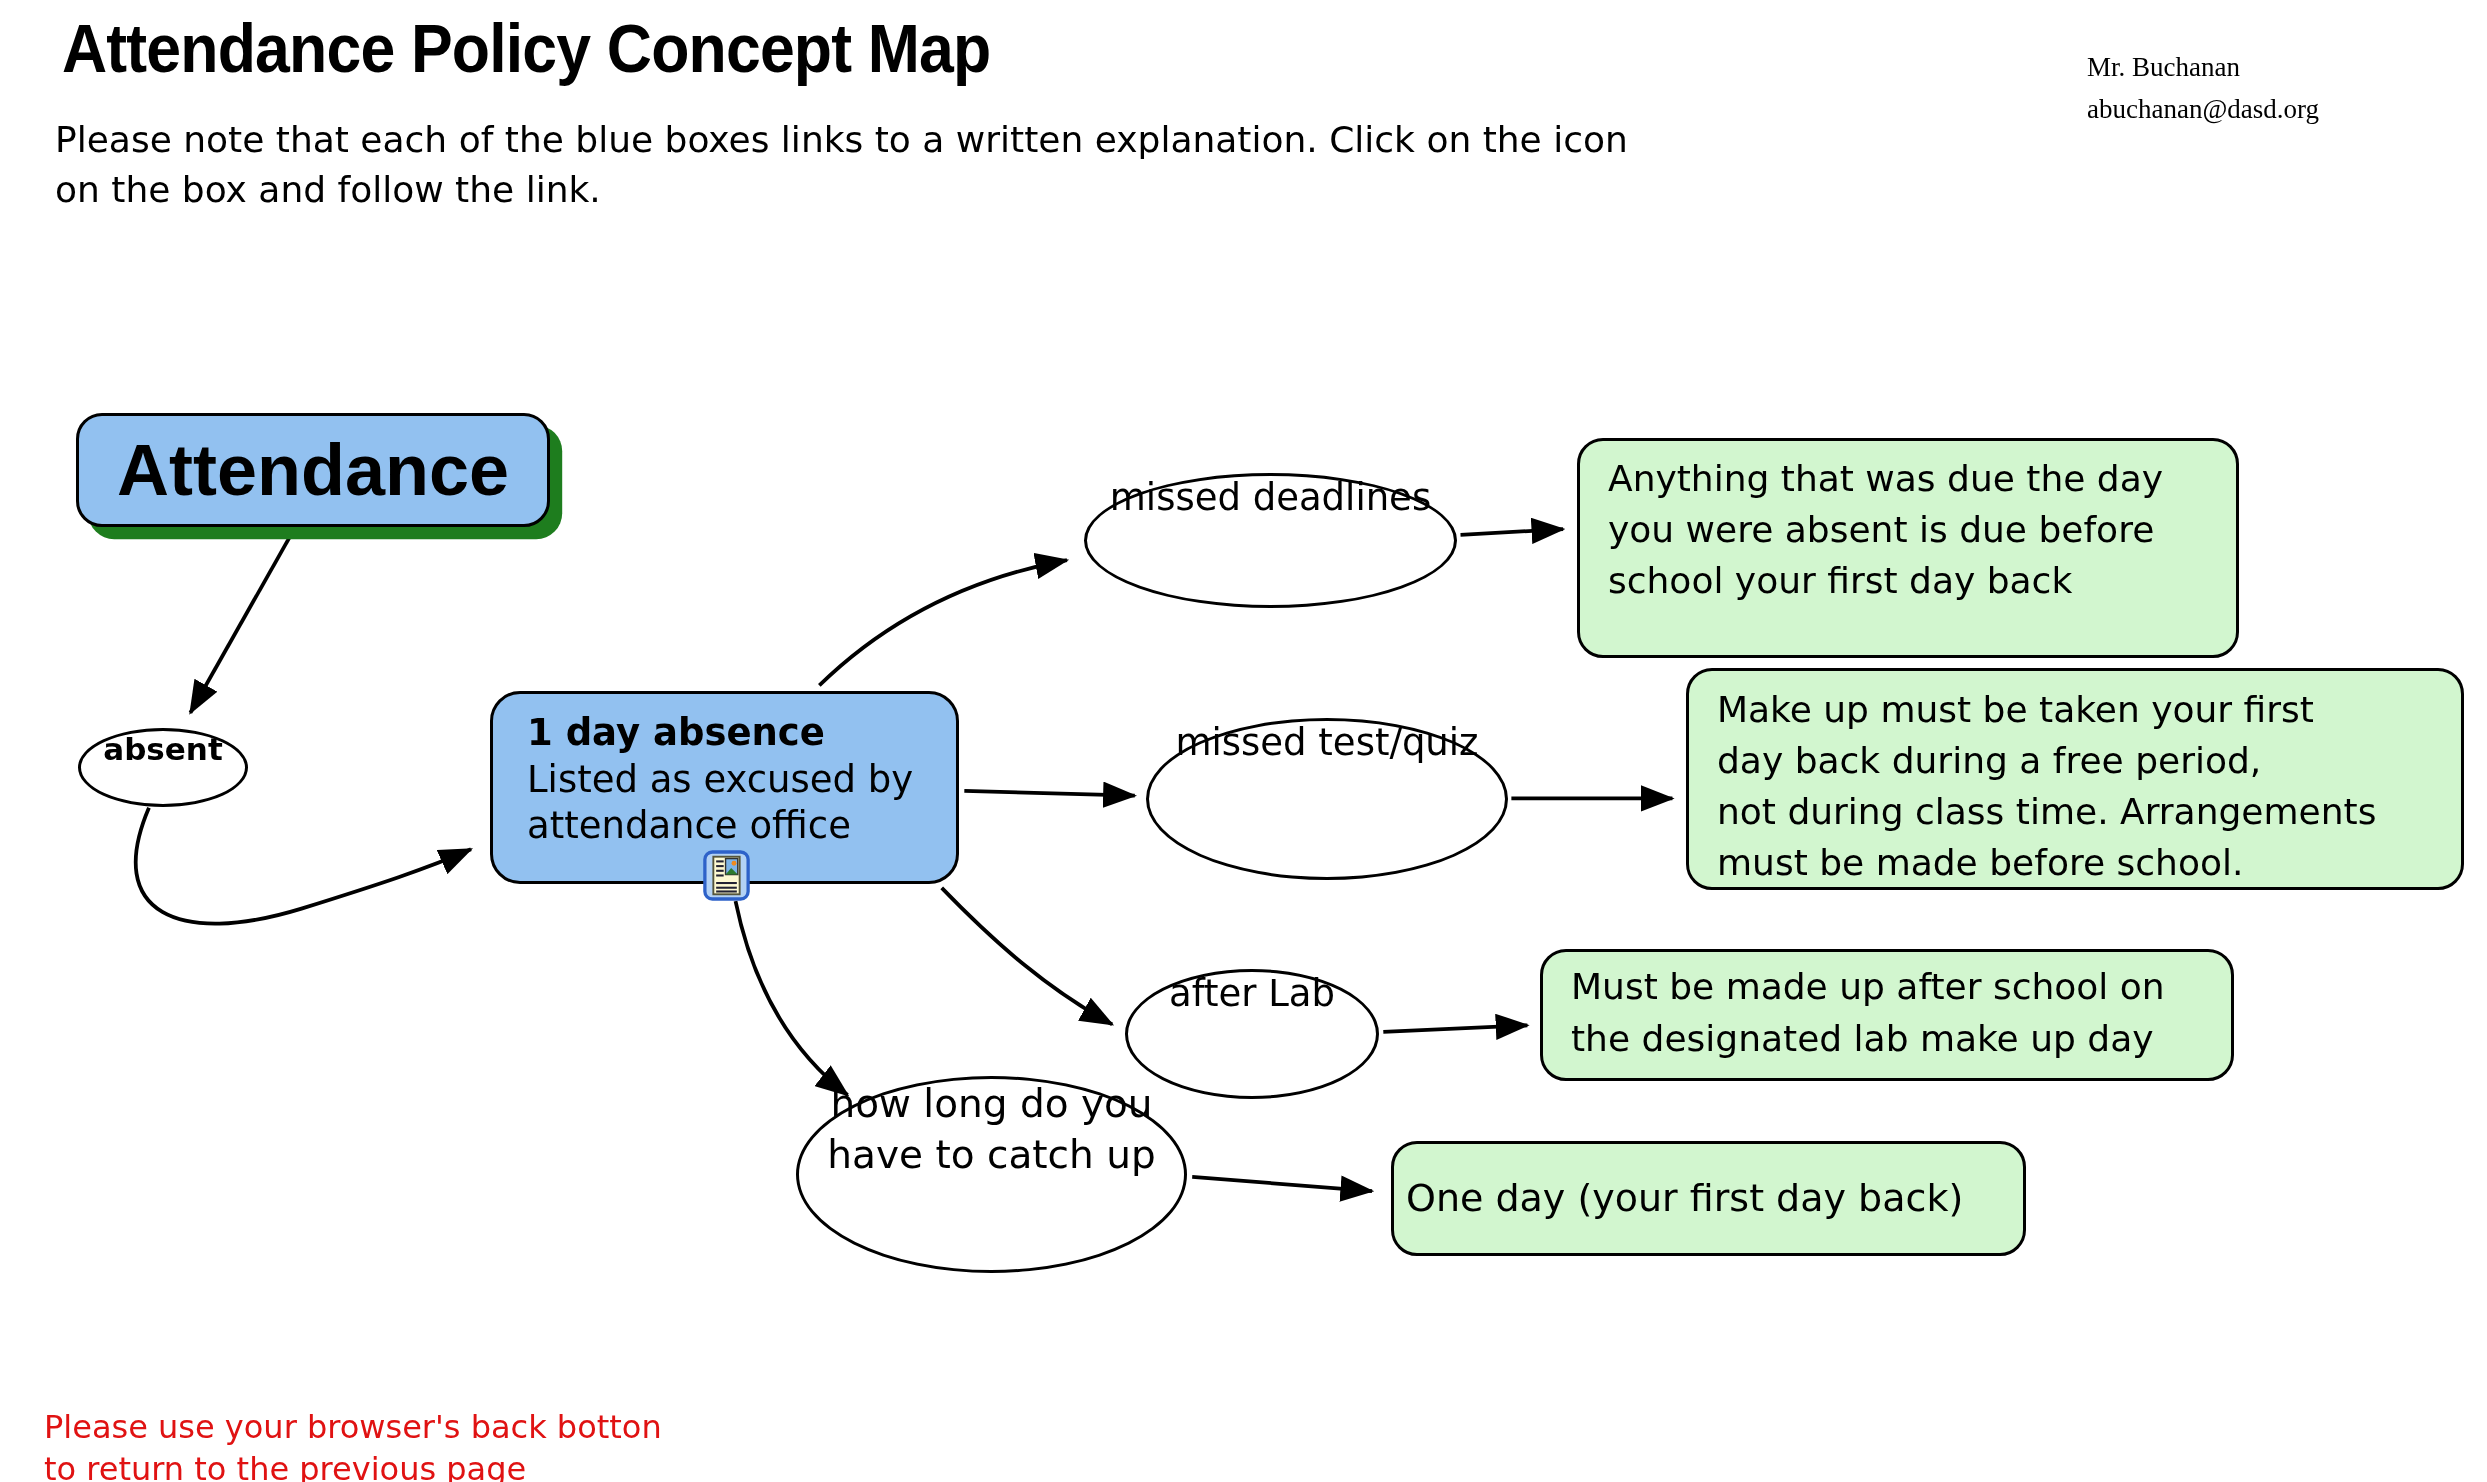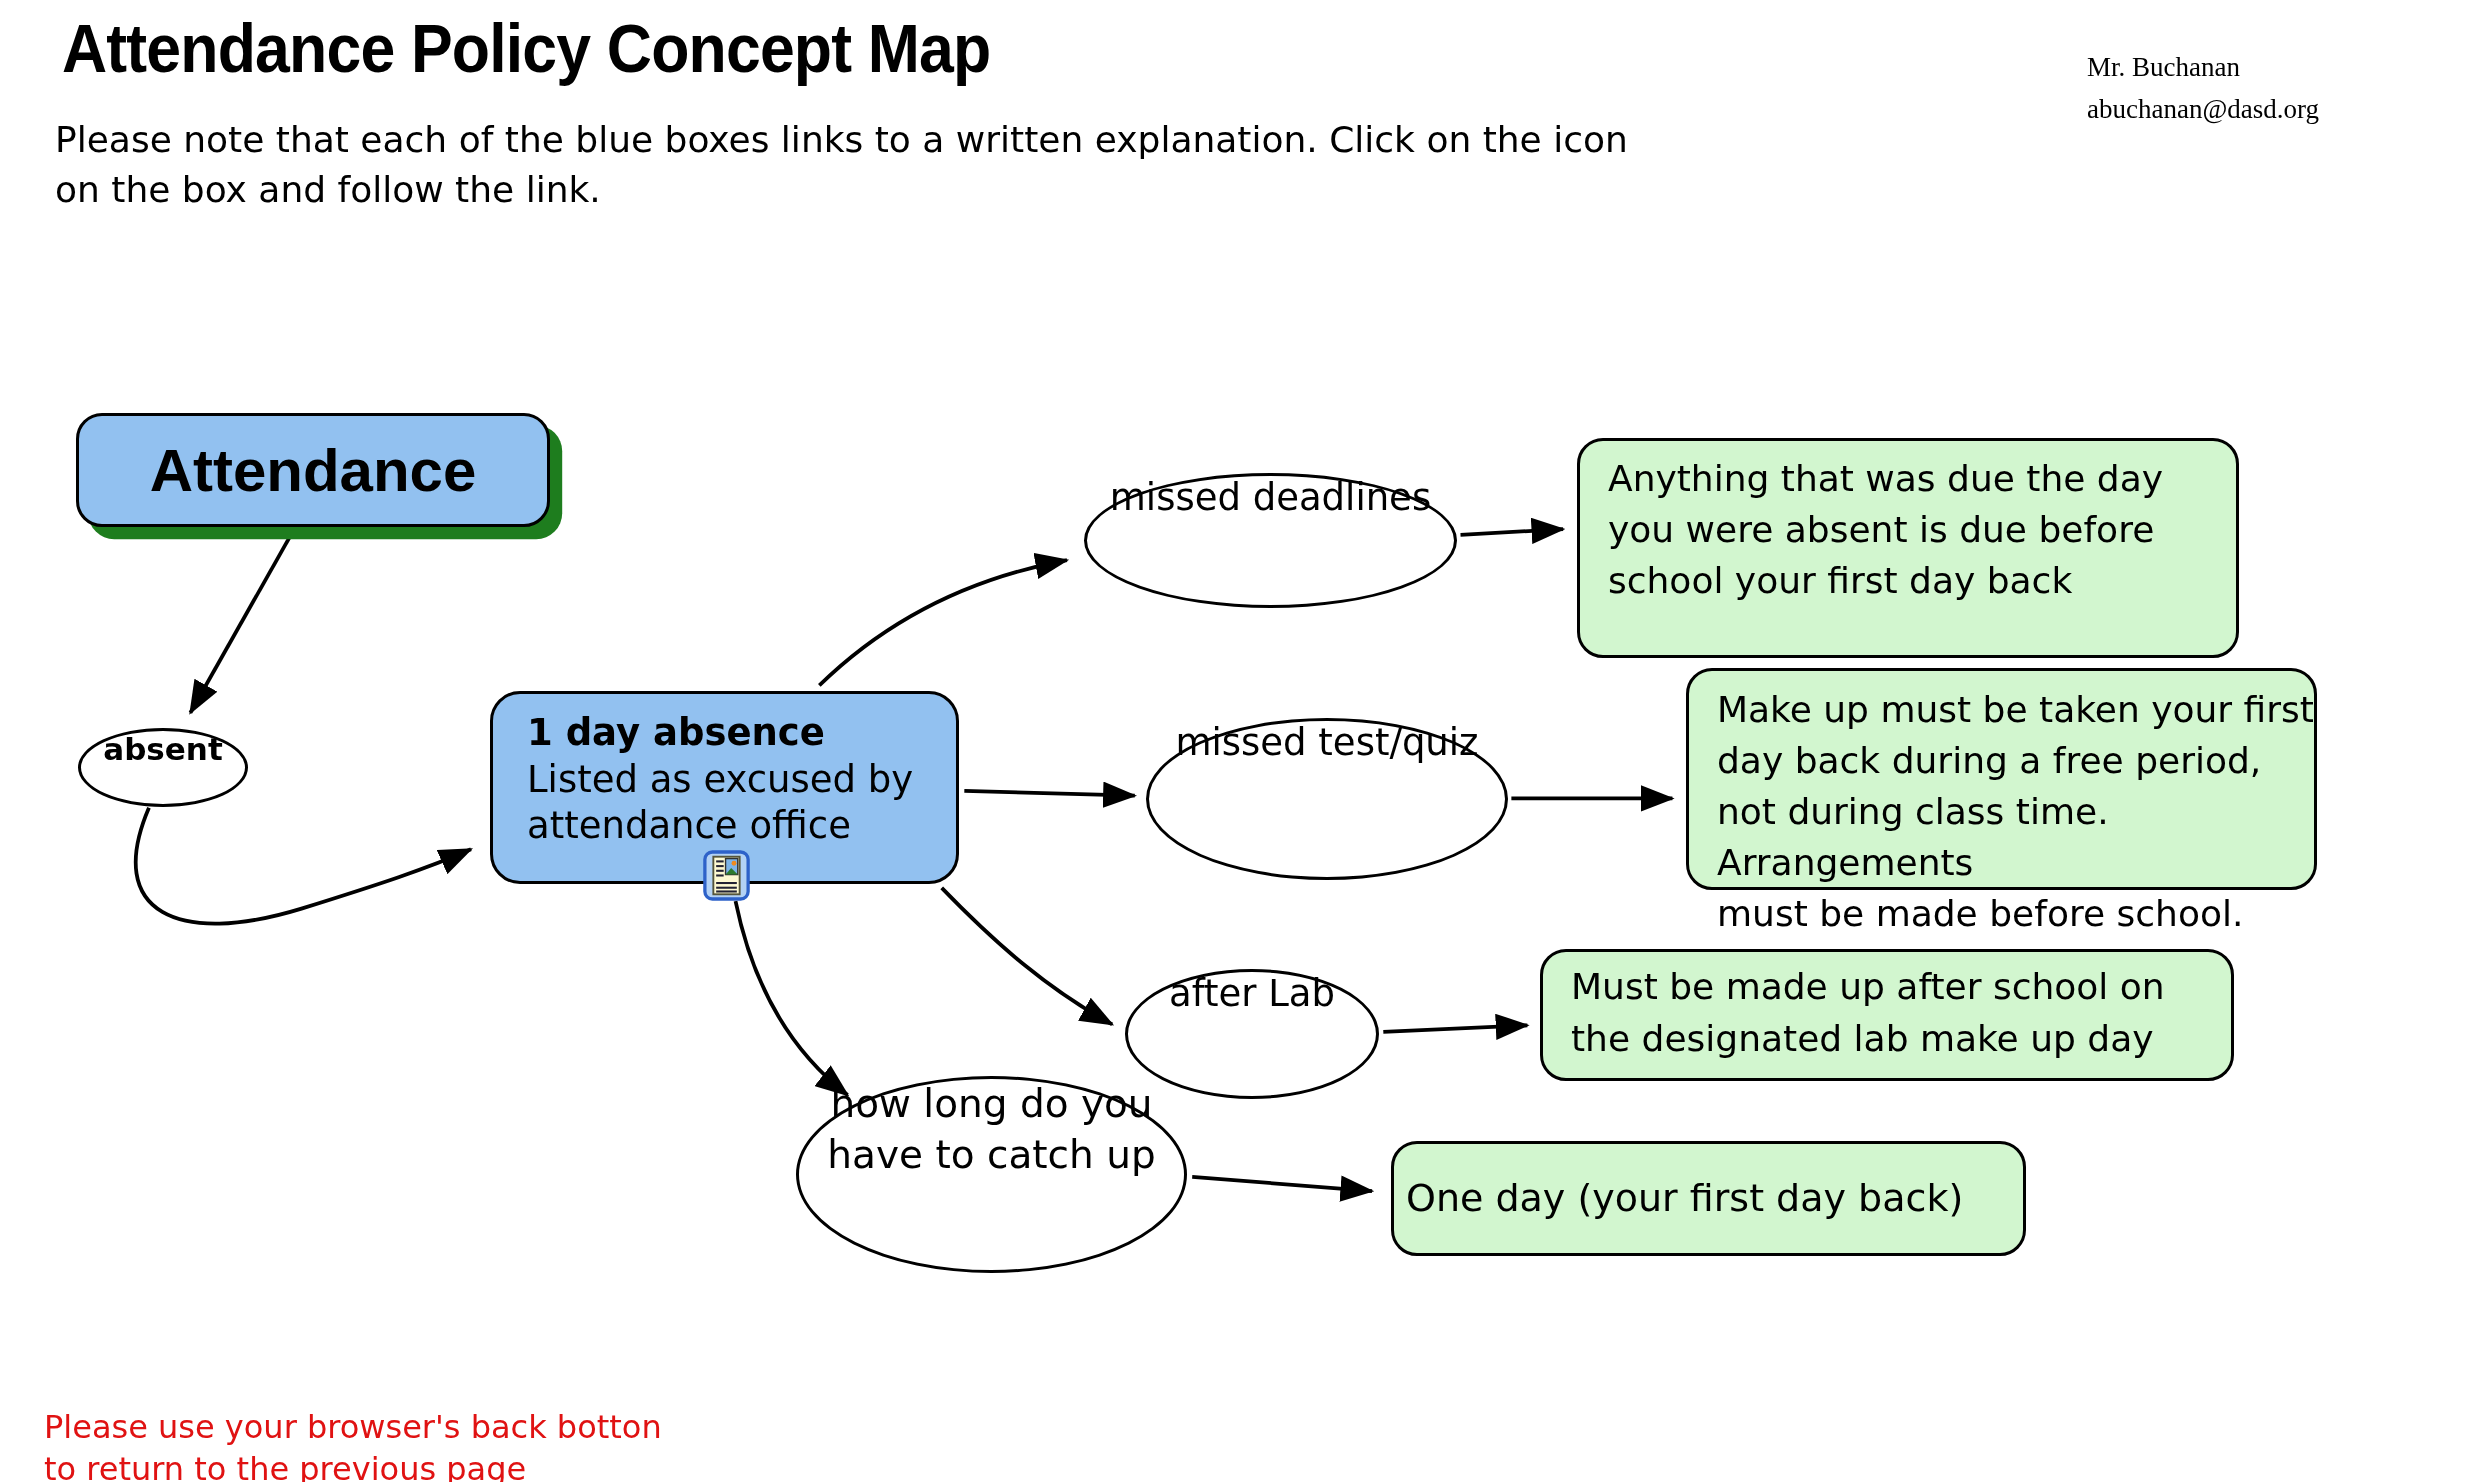--- a/index.html
+++ b/index.html
@@ -48,21 +48,21 @@
     font-size:36px;line-height:1.42;
     white-space:pre-line;
   }
 
   
   .attendance-box{
     left:76px;top:413px;width:474px;height:114px;
     border-radius:26px;
     box-shadow:12.2px 12.2px 0 0 var(--node-green-shadow);
     display:flex;align-items:center;justify-content:center;
-    font-size:60px;font-weight:bold;
+    font-size:72px;font-weight:bold;
     font-family:"Liberation Sans","DejaVu Sans",sans-serif;
   }
   .absent-ellipse{
     left:78px;top:728px;width:170px;height:79px;
     font-size:31px;font-weight:bold;
   }
   .one-day-box{
     left:490px;top:691px;width:469px;height:193px;
     border-radius:30px;
     padding:16px 9.4px 0 34px;
@@ -71,21 +71,21 @@
   .one-day-title{font-weight:bold;}
   .one-day-body{white-space:pre-line;}
   .doc-icon{left:703px;top:850px;width:47px;height:51px;cursor:pointer;}
 
   .missed-deadlines{left:1084px;top:473px;width:373px;height:135px;font-size:37px;}
   .missed-test{left:1146px;top:718px;width:362px;height:162px;font-size:37px;}
   .missed-lab{left:1125px;top:969px;width:254px;height:130px;font-size:37px;}
   .how-long{left:796px;top:1076px;width:391px;height:197px;font-size:39px;line-height:1.3;white-space:pre-line;}
 
   .green-1{left:1577px;top:438px;width:662px;height:220px;padding:12.2px 0 0 28px;}
-  .green-2{left:1686px;top:668px;width:631px;height:222px;padding:13px 0 0 28px;}
+  .green-2{left:1686px;top:668px;width:778px;height:222px;padding:13px 0 0 28px;}
   .green-3{left:1540px;top:949px;width:694px;height:132px;padding:9.4px 0 0 28px;}
   .green-4{
     left:1391px;top:1141px;width:635px;height:115px;
     display:flex;align-items:center;padding-left:12px;
     font-size:38px;
   }
 
   .back-note{
     left:44px;top:1363px;
     font-size:32px;line-height:1.3;

